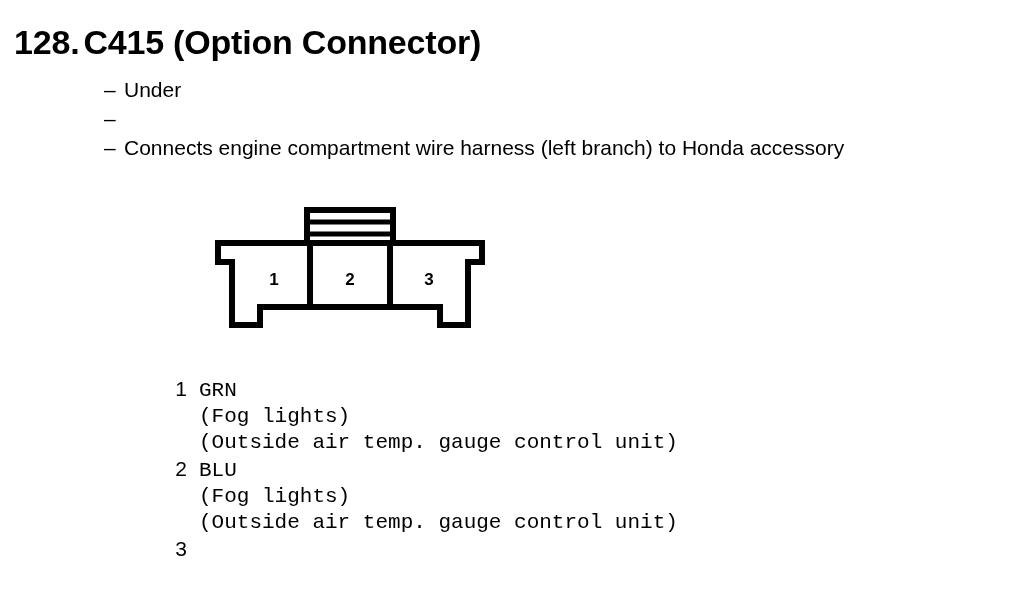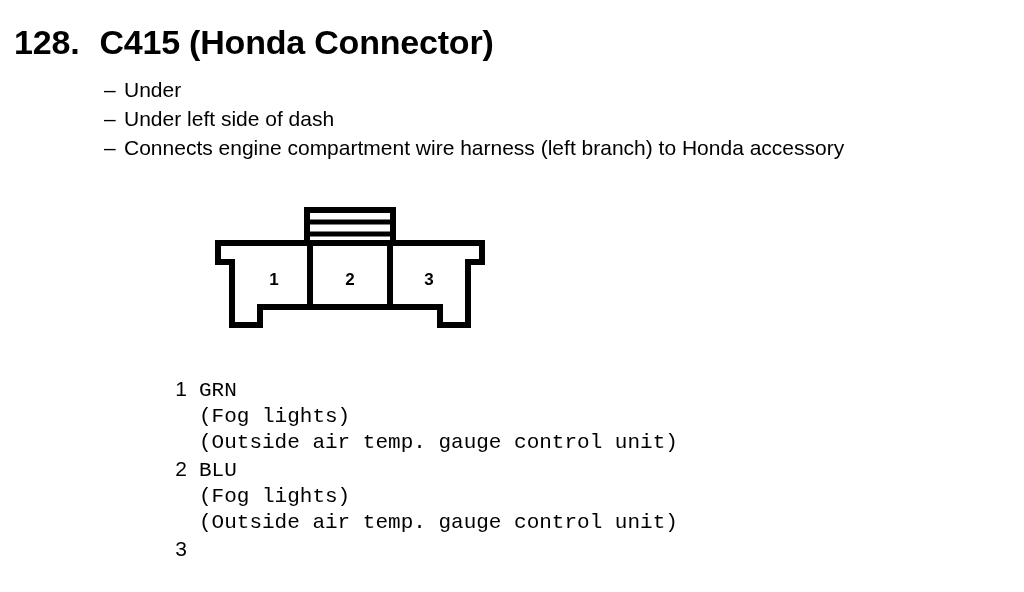--- a/index.html
+++ b/index.html
@@ -28,21 +28,21 @@
     position: absolute;
     left: 14px;
     top: 22px;
     font-size: 34px;
     font-weight: bold;
     line-height: 40px;
     white-space: nowrap;
     letter-spacing: -0.2px;
   }
   .title .num {
-    margin-right: 20px;
+    margin-right: 4px;
   }
 
   
   .bullets {
     position: absolute;
     left: 104px;
     top: 75px;
     font-size: 21px;
     line-height: 29px;
   }
@@ -107,31 +107,30 @@
     white-space: nowrap;
     font-family: Liberation Mono, monospace;
   }
 </style>
 </head>
 <body>
 
 <div class="page">
 
   <div class="title">
-    <span class="num">128.</span><span>C415 (Honda Connector)</span>
+    <span class="num">128.</span><span>C415 (Option Connector)</span>
   </div>
 
   <div class="bullets">
     <div class="bullet-row">
       <span class="bullet-dash">–</span>
       <span>Under</span>
     </div>
     <div class="bullet-row">
       <span class="bullet-dash">–</span>
-      <span>Under left side of dash</span>
     </div>
     <div class="bullet-row">
       <span class="bullet-dash">–</span>
       <span>Connects engine compartment wire harness (left branch) to Honda accessory</span>
     </div>
   </div>
 
   <div class="connector">
     <svg width="300" height="145" viewBox="0 0 300 145" xmlns="http://www.w3.org/2000/svg">
 

